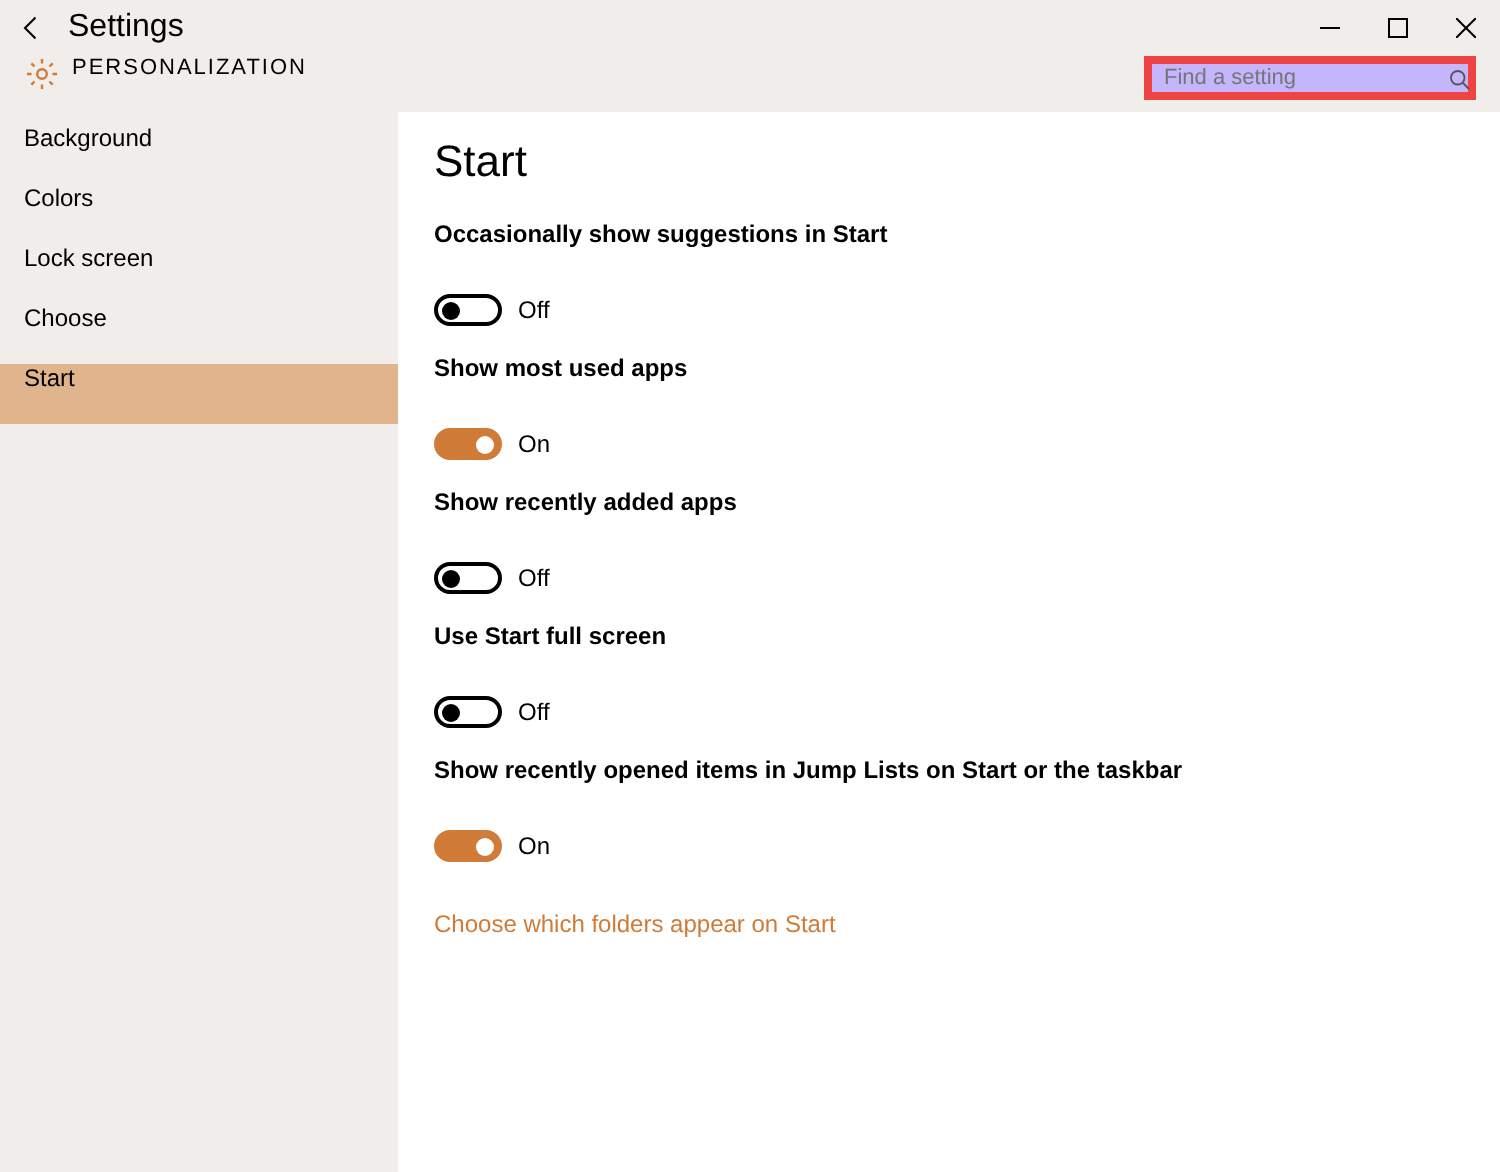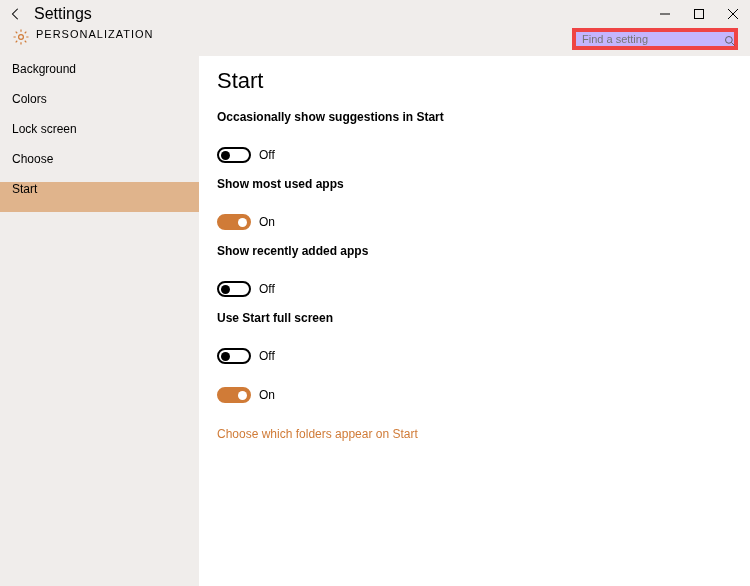--- a/index.html
+++ b/index.html
@@ -144,20 +144,21 @@
       <div class="setting-label">Use Start full screen</div>
       <div class="toggle-row">
         <div class="toggle">
             <div class="knob"></div>
           </div>
         <div class="toggle-state">Off</div>
       </div>
     </div>
 
     <div class="setting">
+      <div class="setting-label">Show recently opened items in Jump Lists on Start or the taskbar</div>
       <div class="toggle-row">
         <div class="toggle on">
             <div class="knob"></div>
           </div>
         <div class="toggle-state">On</div>
       </div>
     </div>
 
     <a class="link">Choose which folders appear on Start</a>
   </div>

